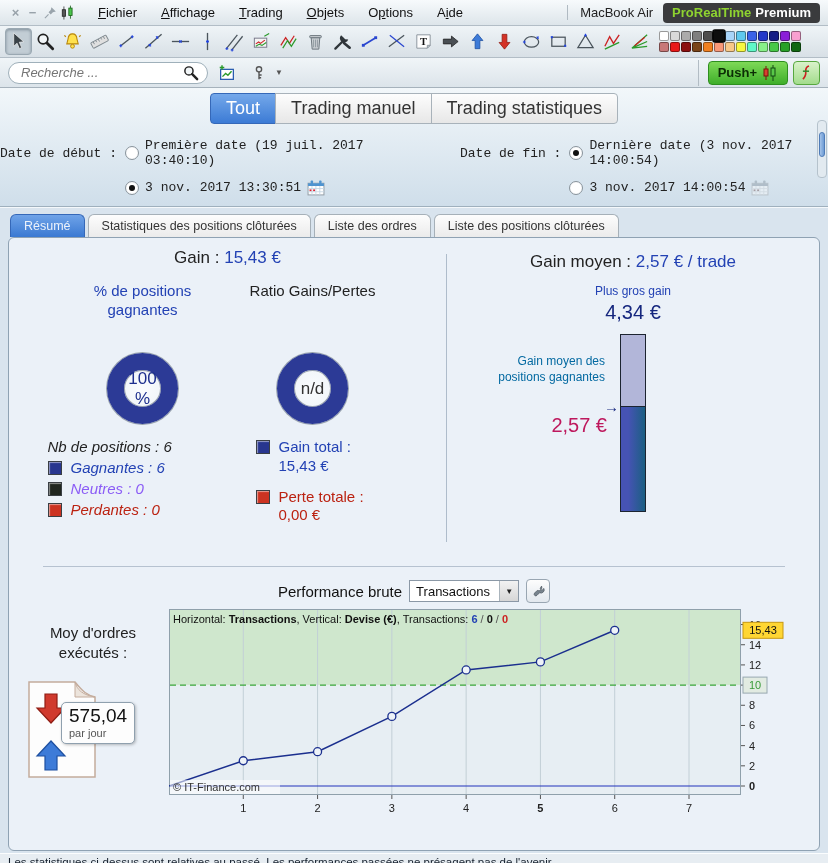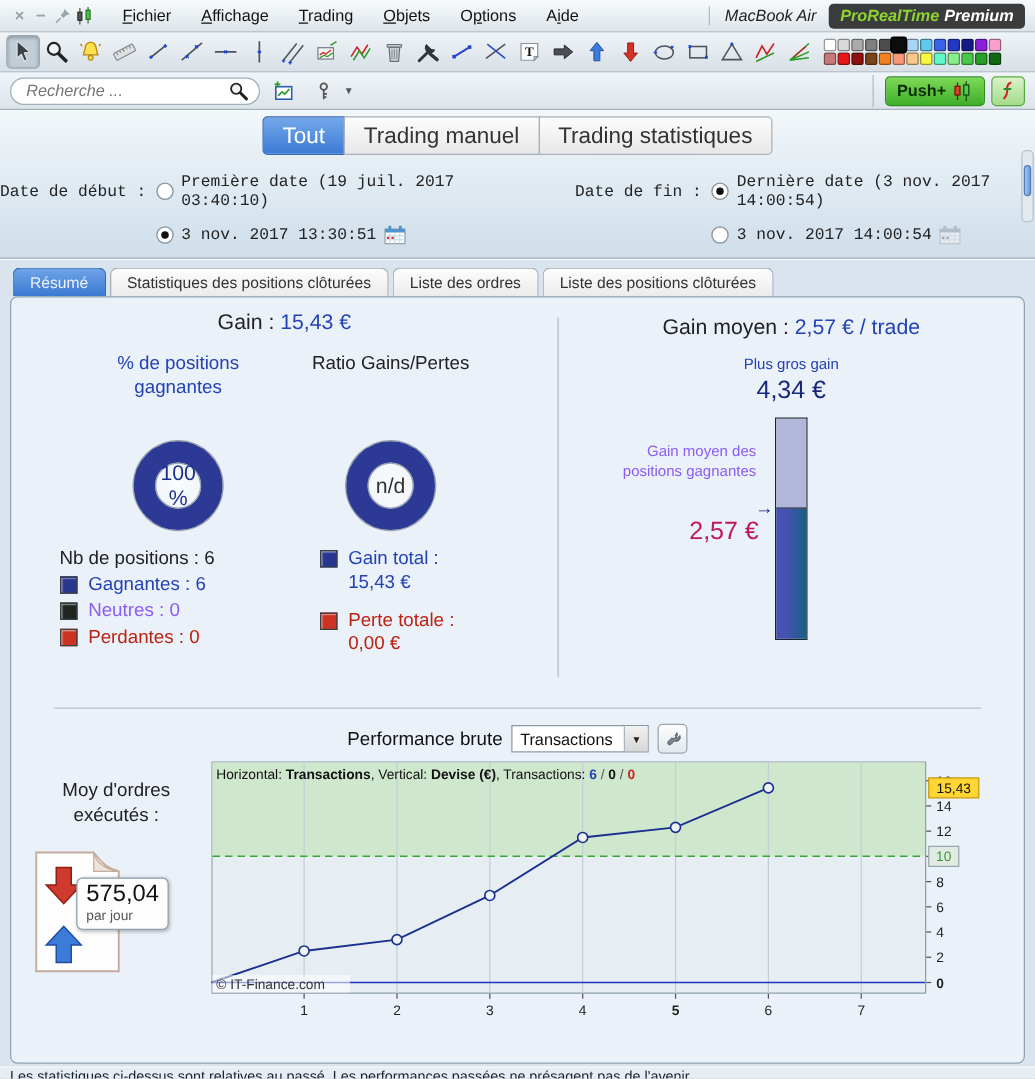--- a/index.html
+++ b/index.html
@@ -5,21 +5,21 @@
   html,body{margin:0;padding:0;background:#b8c4cc;}
   *{box-sizing:border-box;}
   .app{width:828px;height:863px;position:relative;background:#d9e4ee;overflow:hidden;
        font-family:"Liberation Sans",sans-serif;color:#222;display:flex;flex-direction:column;}
   
   .menubar{height:26px;flex:0 0 26px;display:flex;align-items:center;gap:2px;
            background:linear-gradient(#f7fafc,#dde5ea);border-bottom:1px solid #b2bdc6;padding:0 8px;}
   .win{color:#98a2aa;font-weight:bold;width:15px;text-align:center;font-size:13px;}
   .menus{display:flex;gap:2px;margin-left:8px;}
   .menu-item{padding:2px 11px;font-size:13px;color:#111;}
-  .menubar-right{margin-left:auto;display:flex;align-items:center;gap:10px;font-style:italic;}
+  .menubar-right{margin-left:auto;display:flex;align-items:center;gap:10px;}
   .device{font-size:13px;border-left:1px solid #b0bac2;padding-left:12px;}
   .brand-badge{background:#3a3b3d;border-radius:4px;padding:2px 9px 3px;font-size:13px;font-weight:bold;}
   .brand-name{color:#8ed330;}
   .brand-tier{color:#fff;margin-left:4px;}
   
   .toolbar{height:32px;flex:0 0 32px;display:flex;align-items:center;padding:0 5px;
            background:linear-gradient(#eff4f7,#d8e0e6);border-bottom:1px solid #b2bdc6;}
   .tbtn{width:27px;height:27px;display:flex;align-items:center;justify-content:center;border-radius:4px;flex:0 0 auto;}
   .tbtn.sel{background:#c2cdd5;box-shadow:inset 0 1px 3px #7f8e99;border:1px solid #9aa8b2;}
   .palette{display:grid;grid-template-columns:repeat(13,10px);grid-auto-rows:10px;gap:1px;margin-left:6px;}
@@ -75,38 +75,38 @@
   .gain-title{text-align:center;font-size:17px;color:#222;}
   .blue-val{color:#2342b4;}
   .donut-row{display:flex;justify-content:center;margin-top:13px;}
   .donut-col{width:170px;text-align:center;}
   .dtitle{font-size:15px;min-height:64px;line-height:1.28;width:126px;margin:0 auto;}
   .donut{width:71px;height:71px;margin:8px auto 0;border-radius:50%;border:17px solid #2c3a96;
          box-shadow:0 0 0 1px #98a2ac, inset 0 0 0 1px #98a2ac, inset 0 2px 6px rgba(255,255,255,.25);
          background:radial-gradient(#fafcfe,#eef3f8);display:flex;align-items:center;justify-content:center;
          font-size:17px;}
   .legend-row{display:flex;justify-content:center;gap:26px;margin-top:14px;font-size:15px;}
-  .leg-left{width:182px;}
+  .leg-left{width:182px;font-style:italic;}
   .nbpos{color:#222;margin-bottom:2px;}
   .leg-item{display:flex;align-items:center;gap:9px;margin-top:4px;}
   .sq{width:14px;height:14px;border:1px solid #3a3f44;flex:0 0 auto;
       box-shadow:inset 1px 1px 1px rgba(255,255,255,.5);}
   .totals{display:flex;flex-direction:column;gap:12px;width:152px;}
   .tot-item{display:flex;gap:9px;align-items:flex-start;line-height:1.25;}
   .tot-item .sq{margin-top:2px;}
   .vdiv{width:1px;background:#aebccb;margin:16px 0 20px;}
   .sum-right{flex:1;padding-top:14px;text-align:center;position:relative;}
   .pgg{font-size:12px;color:#2342b4;margin-top:12px;}
   .pgg-val{font-size:20px;color:#16277e;margin-top:3px;}
   .bar-area{position:relative;height:190px;margin-top:8px;}
   .vbar{position:absolute;left:50%;transform:translateX(-50%);top:2px;width:26px;height:178px;
         border:1px solid #1c2430;}
   .vbar .btop{background:#b2b6d9;border-bottom:1px solid #1c2430;}
   .vbar .bbottom{background:linear-gradient(90deg,#4653b4 30%,#1b5f82);}
-  .gm-label{position:absolute;right:calc(50% + 28px);top:22px;font-size:12px;color:#8b5cf6;
+  .gm-label{position:absolute;right:calc(50% + 28px);top:22px;font-size:12px;color:#0369a1;
             text-align:right;width:125px;line-height:1.3;}
   .gm-arrow{position:absolute;right:calc(50% + 14px);color:#16277e;font-size:15px;font-weight:bold;}
   .gm-val{position:absolute;right:calc(50% + 26px);font-size:20px;color:#be185d;}
   .hdiv{height:1px;background:#b6c2d0;margin:4px 34px 0;}
   .perf-row{display:flex;justify-content:center;align-items:center;gap:7px;margin-top:12px;
             font-size:15px;color:#111;}
   .perf-select{display:flex;align-items:center;width:110px;height:22px;border:1px solid #8b98a6;
                background:#fff;font-size:13px;}
   .perf-select .txt{flex:1;padding-left:6px;text-align:left;}
   .perf-select .arrow{width:19px;height:100%;background:linear-gradient(#f2f2f2,#d6d6d6);

